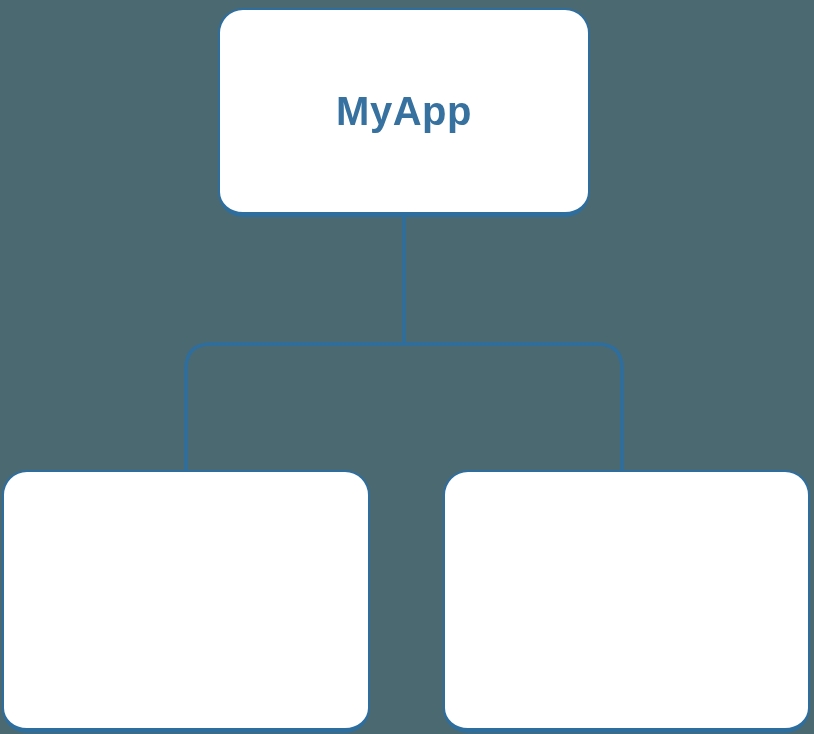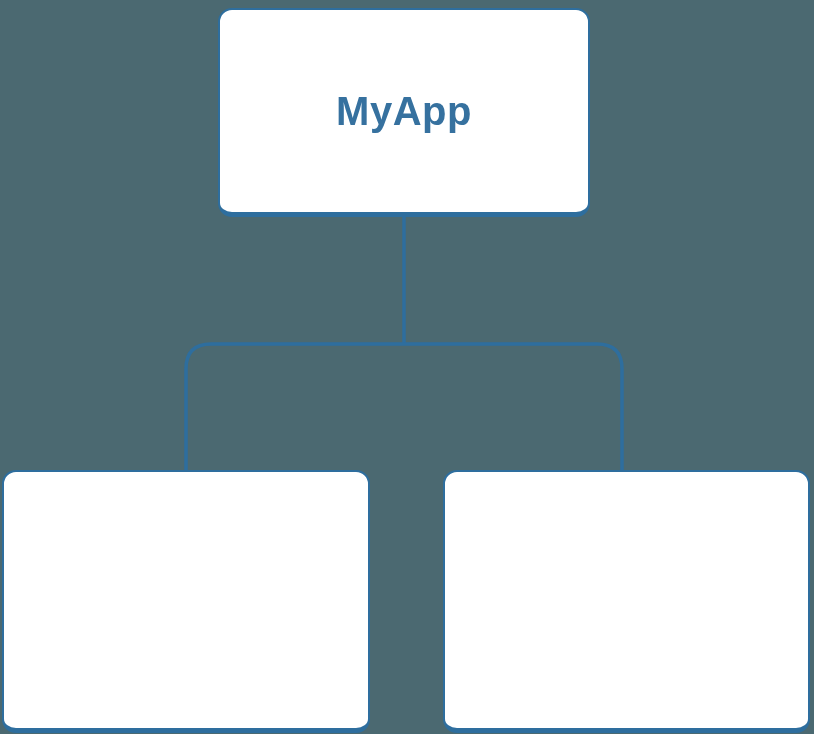--- a/index.html
+++ b/index.html
@@ -12,21 +12,21 @@
     width:814px;height:734px;overflow:hidden;
     background:var(--bg);
     font-family:"Liberation Sans", sans-serif;
     position:relative;
   }
   .canvas{position:absolute;inset:0;}
   .connector{position:absolute;left:0;top:0;pointer-events:none;}
   .card{
     position:absolute;background:var(--card-bg);
     border:2.5px solid var(--blue);border-bottom-width:5px;
-    border-radius:14px;box-sizing:border-box;
+    border-radius:25px;box-sizing:border-box;
   }
   .card-root{left:218px;top:8px;width:372px;height:209px;
     display:flex;align-items:center;justify-content:center;}
   .card-child-left{left:2px;top:470px;width:368px;height:263px;}
   .card-child-right{left:443px;top:470px;width:367px;height:263px;}
   .title{
     color:var(--title);font-weight:700;letter-spacing:0.5px;
     text-align:center;user-select:none;
   }
   .title-root{font-size:40px;}

